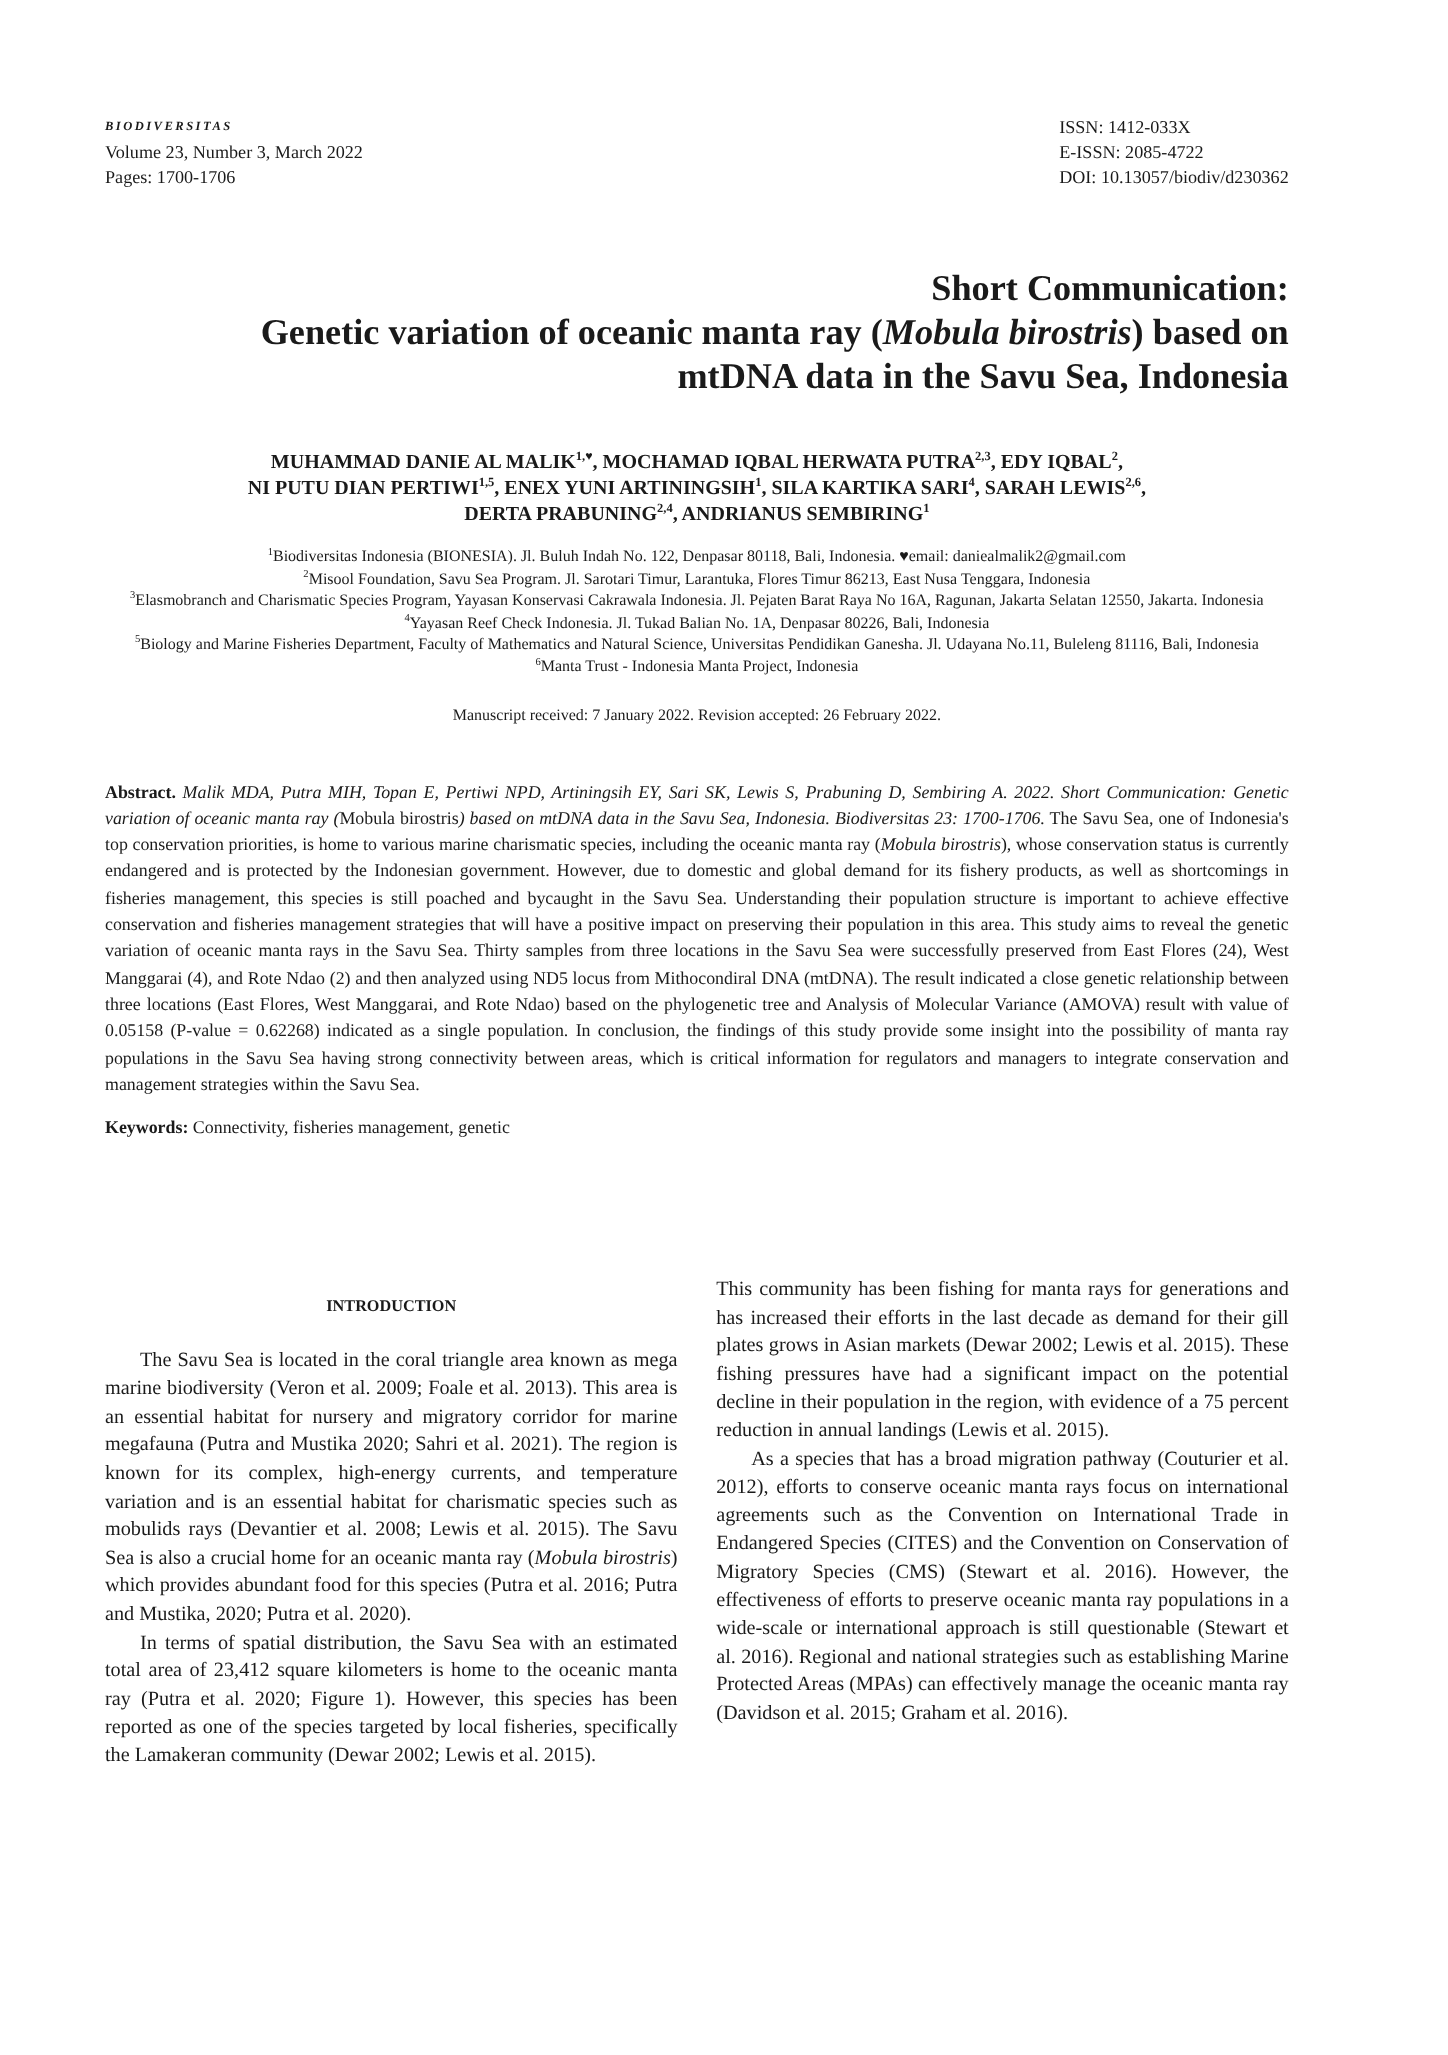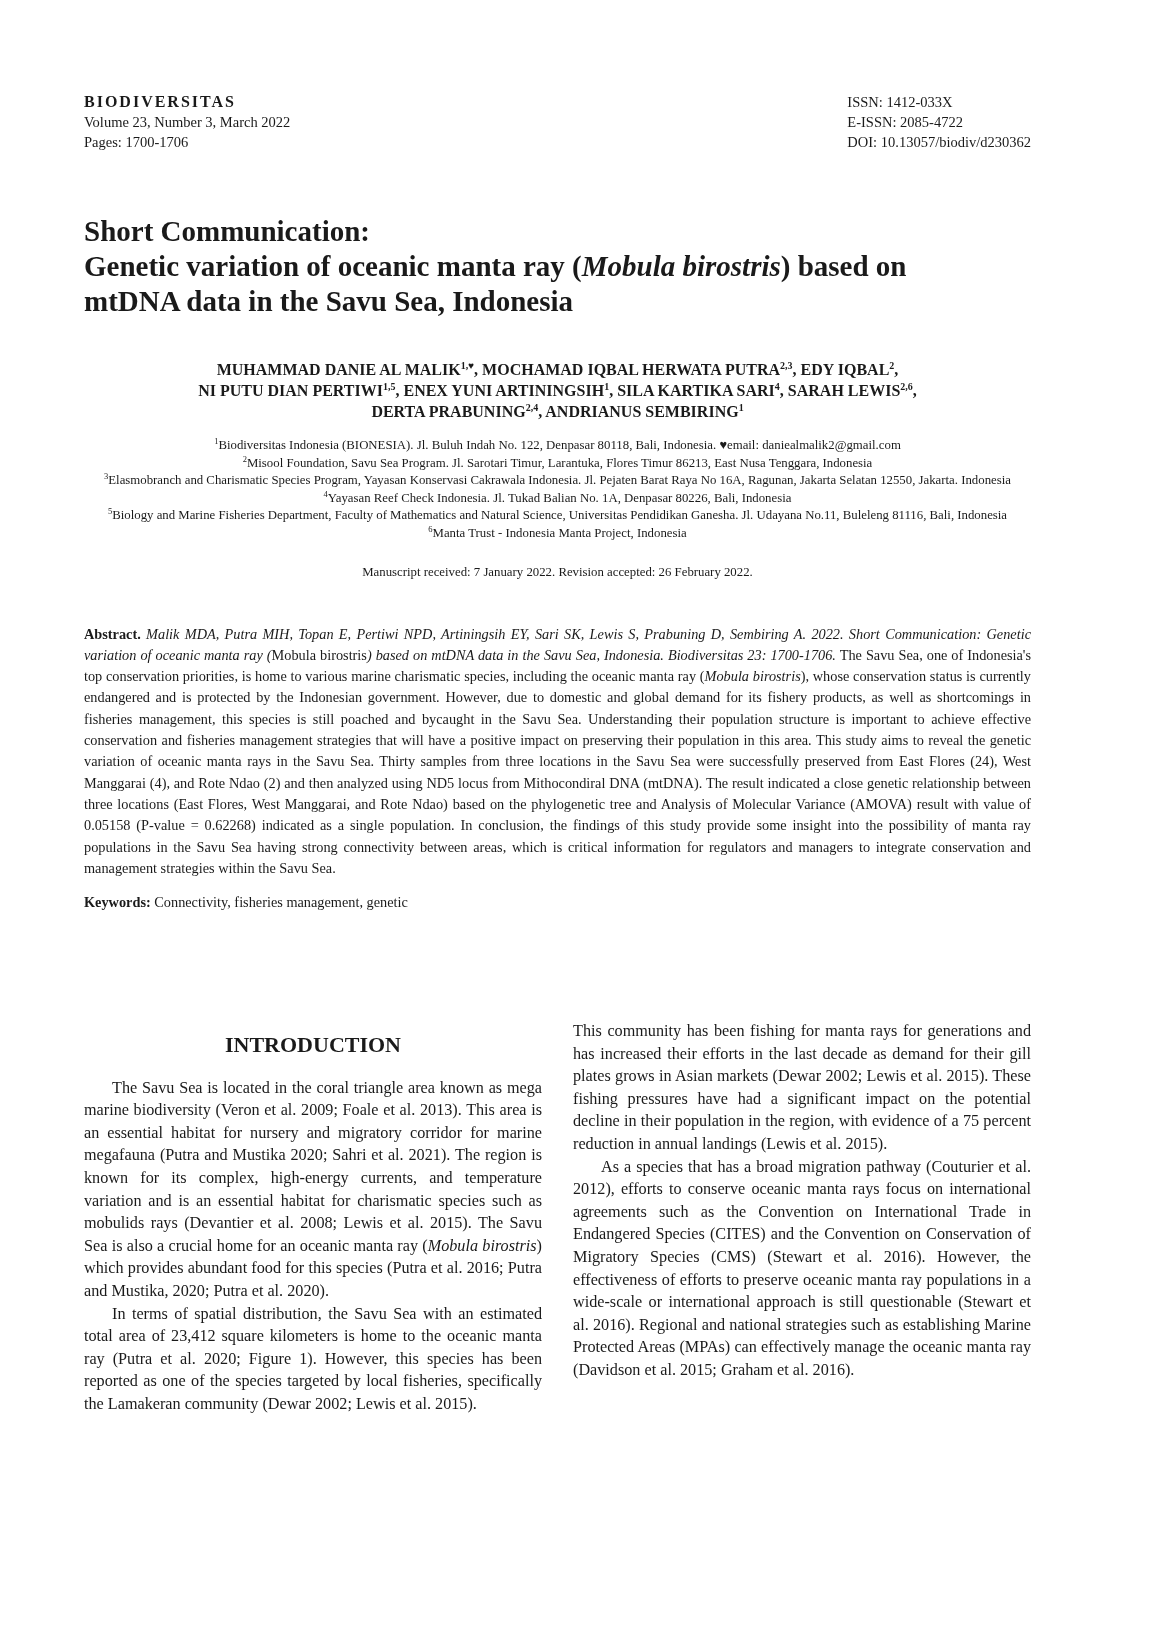--- a/index.html
+++ b/index.html
@@ -2,34 +2,34 @@
 <html><head>
 <meta charset="utf-8">
 <style>
   html, body { margin: 0; padding: 0; background: #ffffff; }
   body { width: 1158px; height: 1644px; position: relative; overflow: hidden;
          font-family: "Liberation Serif", "DejaVu Serif", serif; color: #1a1a1a; }
   .page { position: absolute; left: 84px; top: 92px; width: 947px; }
   .hdr { display: flex; justify-content: space-between; font-size: 14.5px; line-height: 20px; }
   .hdr .left, .hdr .right { display: flex; flex-direction: column; }
   .hdr .right { text-align: left; }
-  .journal { font-weight: bold; letter-spacing: 2px; font-size: 16px; }
-  .title-block { text-align: left; margin-top: 62px; font-weight: bold; font-size: 29px; line-height: 35px; }
+  .journal { font-weight: bold; letter-spacing: 2px; font-size: 10px; font-style: italic; }
+  .title-block { text-align: right; margin-top: 62px; font-weight: bold; font-size: 29px; line-height: 35px; }
   .title-block i { font-style: italic; }
   .authors { text-align: center; margin-top: 40px; font-weight: bold; font-size: 16px; line-height: 21px; }
   .authors sup { font-size: 10px; line-height: 0; }
   .affils { text-align: center; font-size: 12.8px; line-height: 17.6px; margin-top: 15px; }
   .affils sup { font-size: 8.5px; line-height: 0; }
   .received { text-align: center; font-size: 12.8px; margin-top: 22px; }
   .abstract { margin-top: 44px; font-size: 14.3px; line-height: 21.3px; text-align: justify; }
   .abstract b { font-weight: bold; }
   .keywords { margin-top: 15px; font-size: 14.3px; }
   .cols { position: absolute; top: 920px; left: 0; width: 947px; display: flex; justify-content: space-between; }
   .col { width: 458px; font-size: 16.2px; line-height: 22.6px; text-align: justify; }
-  .col h2 { text-align: center; font-size: 22px; margin: 22px 0 20px 0; font-weight: bold; }
+  .col h2 { text-align: center; font-size: 13px; margin: 22px 0 20px 0; font-weight: bold; }
   .col p { margin: 0; text-indent: 28px; }
   .col p.noindent { text-indent: 0; }
 </style>
 </head>
 <body>
 
 <div class="page">
 
   <div class="hdr">
     <div class="left">

